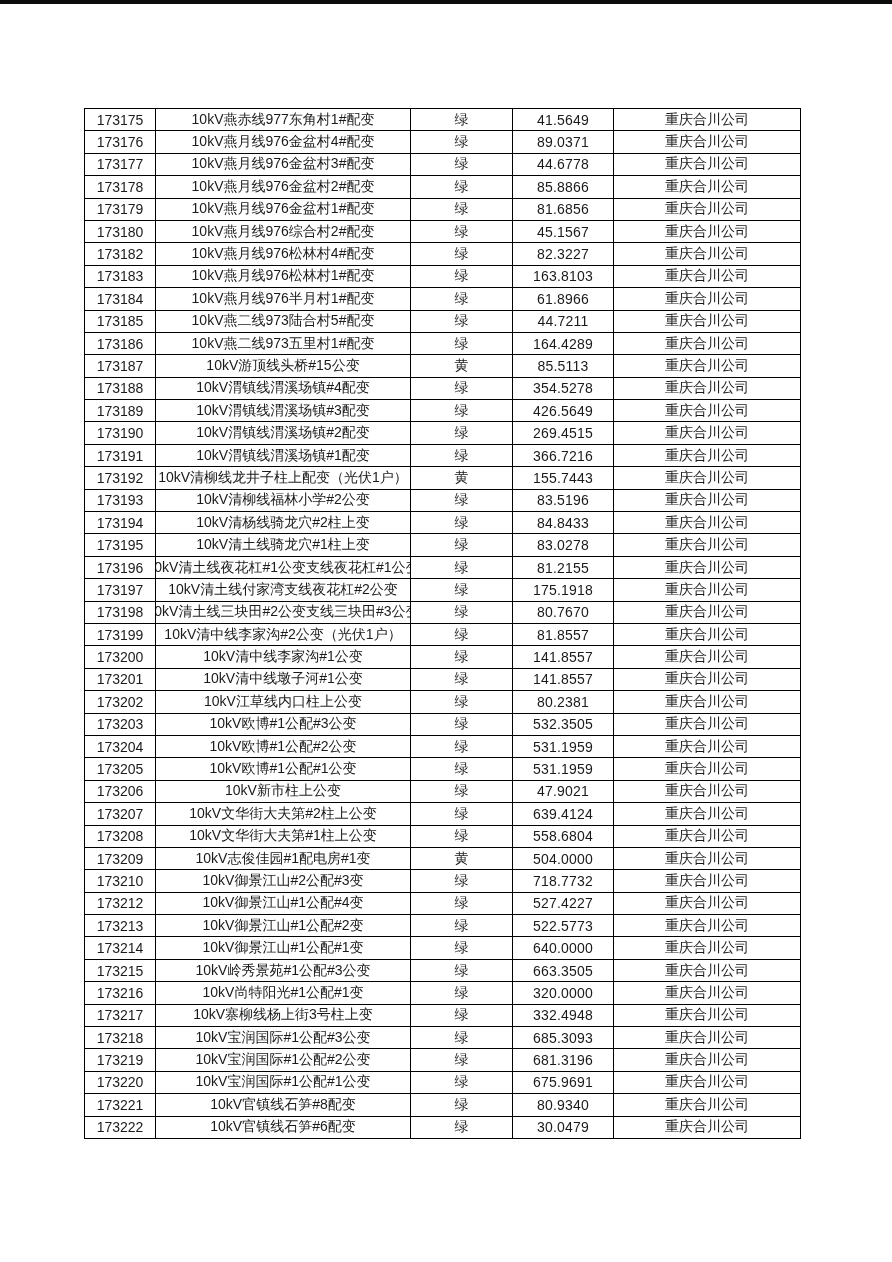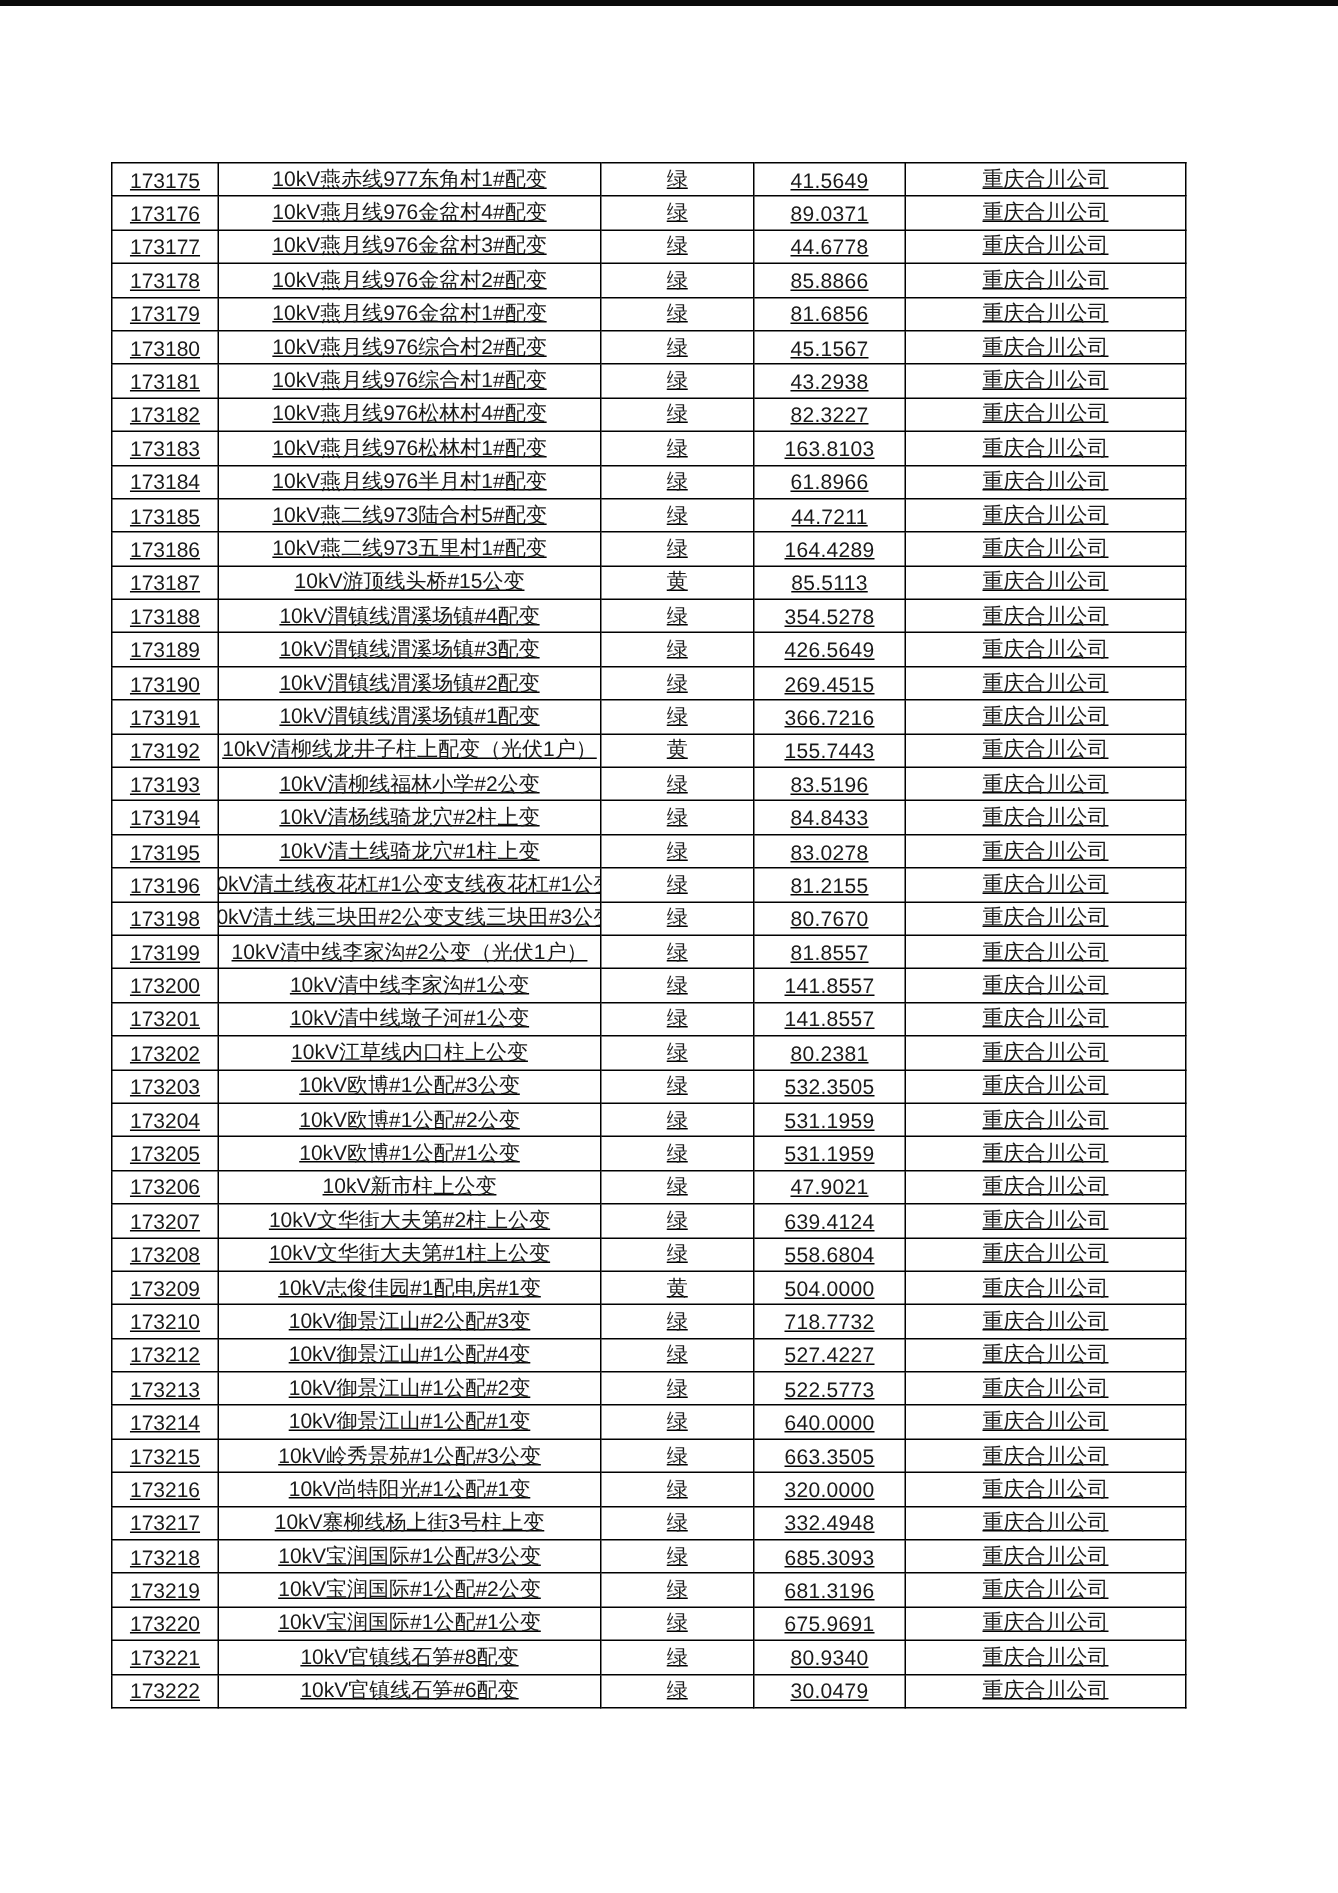--- a/index.html
+++ b/index.html
@@ -15,26 +15,25 @@
     overflow: hidden;
   }
   .top-edge {
     position: absolute;
     top: 0; left: 0;
     width: 892px; height: 4px;
     background: #0b0b0b;
   }
   .sheet-table {
     position: absolute;
-    left: 74px;
+    left: 84px;
     top: 108px;
     width: 716px;
     border-collapse: collapse;
     table-layout: fixed;
-    text-decoration: underline;
   }
   .sheet-table td {
     border: 1px solid #000000;
     padding: 0;
     height: 21.4px;
     font-size: 14px;
     color: #1a1a1a;
     vertical-align: middle;
     overflow: hidden;
   }
@@ -222,47 +221,20 @@
         </td>
         <td class="col-company">
           <div class="clip">
             <span>重庆合川公司</span>
           </div>
         </td>
       </tr>
       <tr>
         <td class="col-id">
           <div class="clip">
-            <span>173181</span>
-          </div>
-        </td>
-        <td class="col-name">
-          <div class="clip">
-            <span>10kV燕月线976综合村1#配变</span>
-          </div>
-        </td>
-        <td class="col-status">
-          <div class="clip">
-            <span>绿</span>
-          </div>
-        </td>
-        <td class="col-value">
-          <div class="clip">
-            <span>43.2938</span>
-          </div>
-        </td>
-        <td class="col-company">
-          <div class="clip">
-            <span>重庆合川公司</span>
-          </div>
-        </td>
-      </tr>
-      <tr>
-        <td class="col-id">
-          <div class="clip">
             <span>173182</span>
           </div>
         </td>
         <td class="col-name">
           <div class="clip">
             <span>10kV燕月线976松林村4#配变</span>
           </div>
         </td>
         <td class="col-status">
           <div class="clip">
@@ -643,20 +615,47 @@
           </div>
         </td>
         <td class="col-status">
           <div class="clip">
             <span>绿</span>
           </div>
         </td>
         <td class="col-value">
           <div class="clip">
             <span>81.2155</span>
+          </div>
+        </td>
+        <td class="col-company">
+          <div class="clip">
+            <span>重庆合川公司</span>
+          </div>
+        </td>
+      </tr>
+      <tr>
+        <td class="col-id">
+          <div class="clip">
+            <span>173197</span>
+          </div>
+        </td>
+        <td class="col-name">
+          <div class="clip">
+            <span>10kV清土线付家湾支线夜花杠#2公变</span>
+          </div>
+        </td>
+        <td class="col-status">
+          <div class="clip">
+            <span>绿</span>
+          </div>
+        </td>
+        <td class="col-value">
+          <div class="clip">
+            <span>175.1918</span>
           </div>
         </td>
         <td class="col-company">
           <div class="clip">
             <span>重庆合川公司</span>
           </div>
         </td>
       </tr>
       <tr>
         <td class="col-id">

